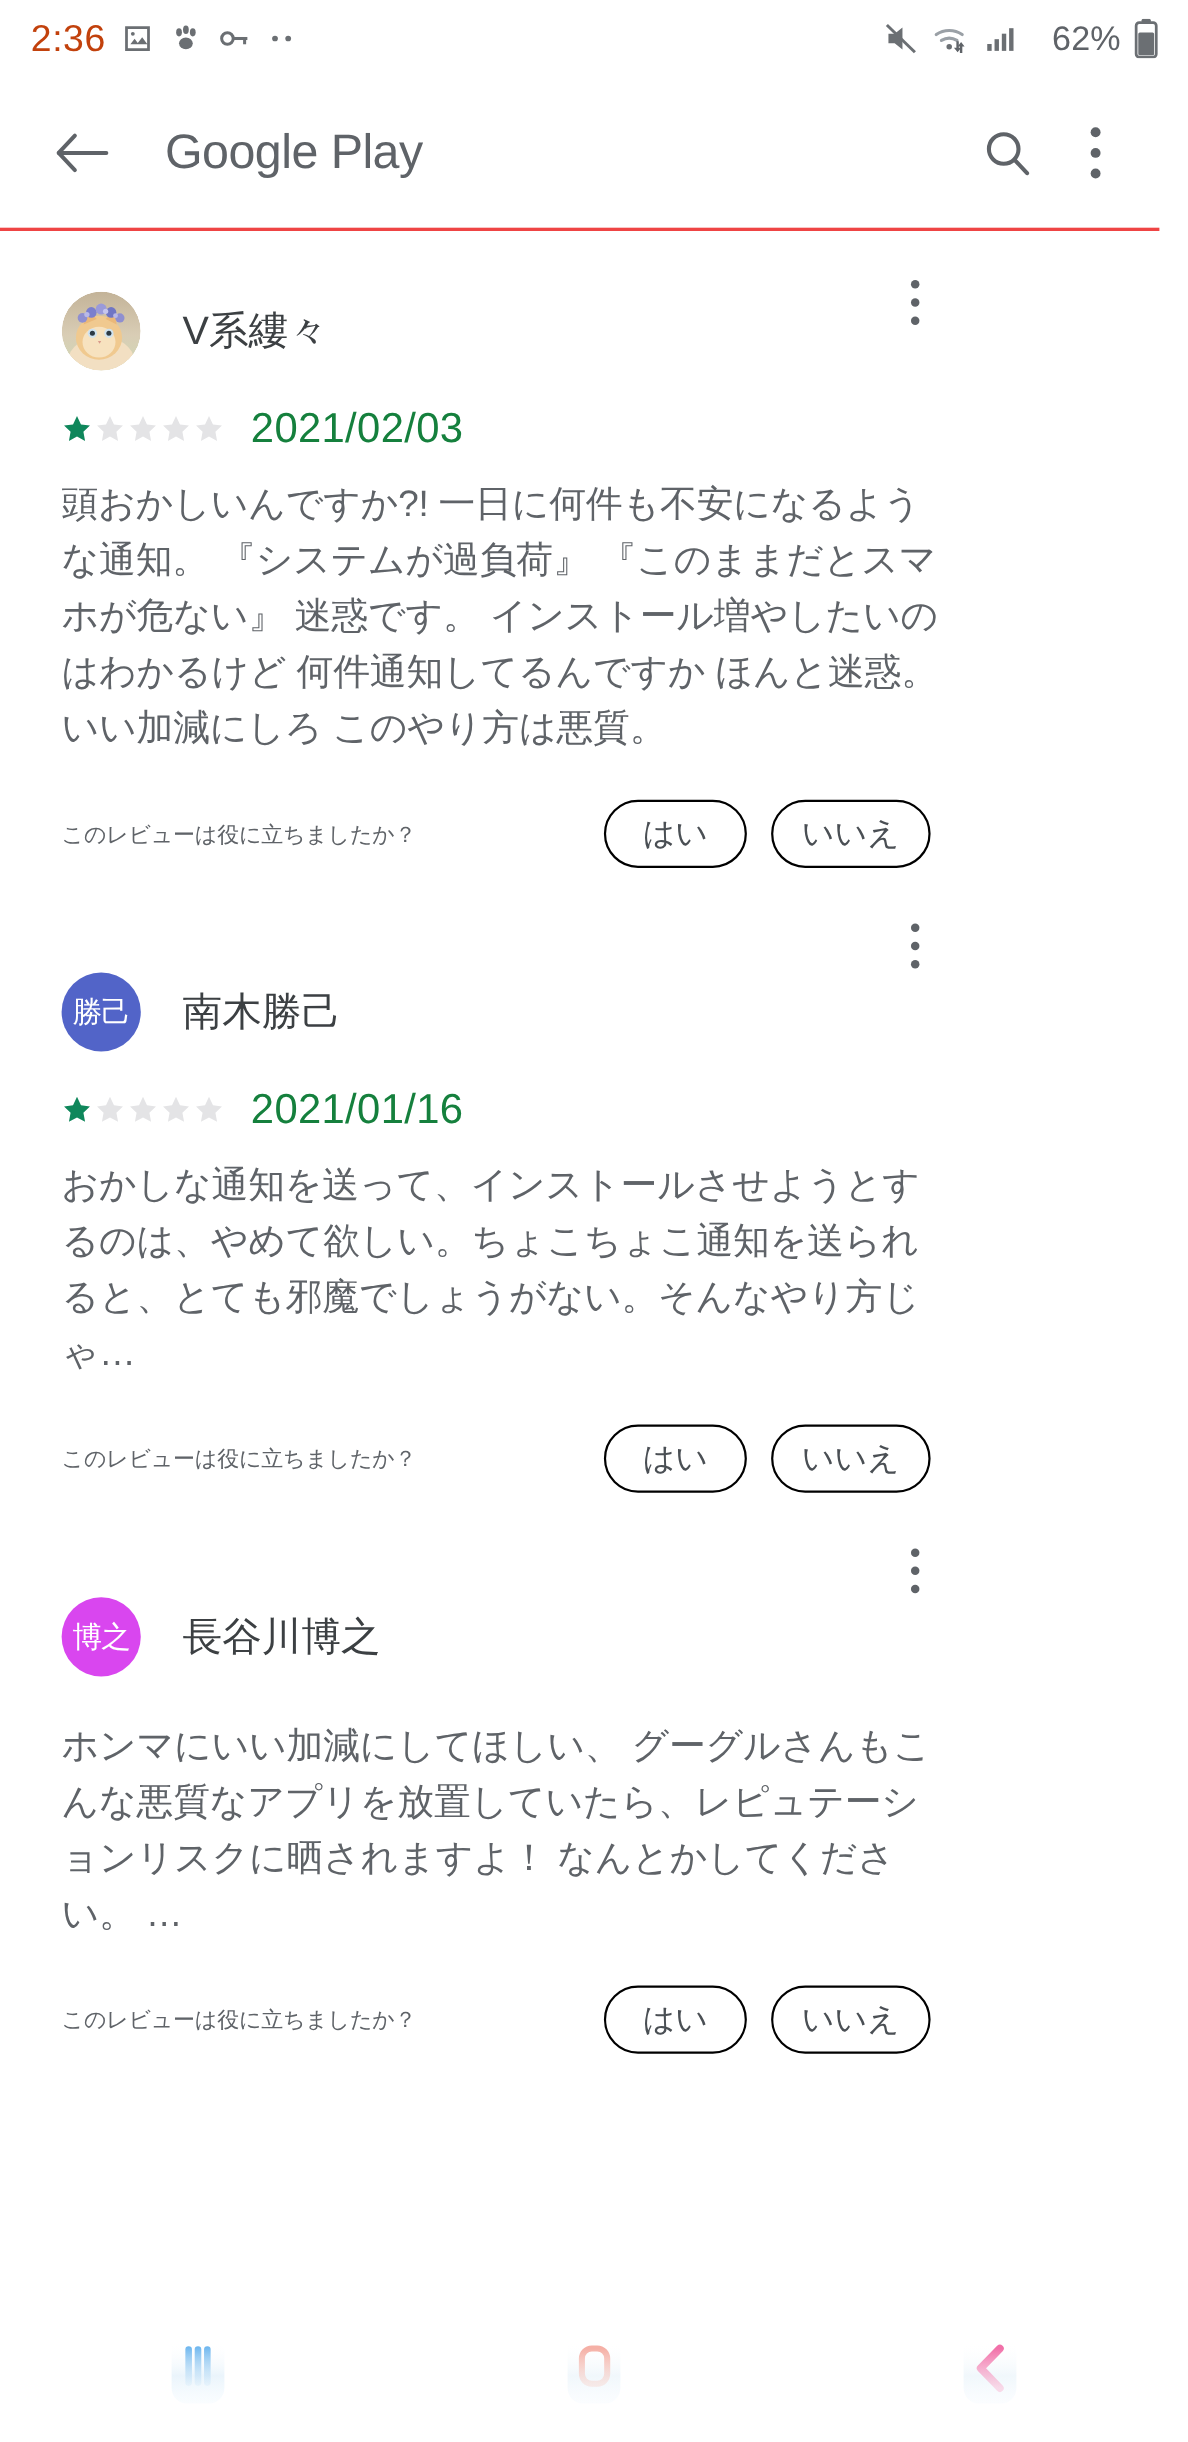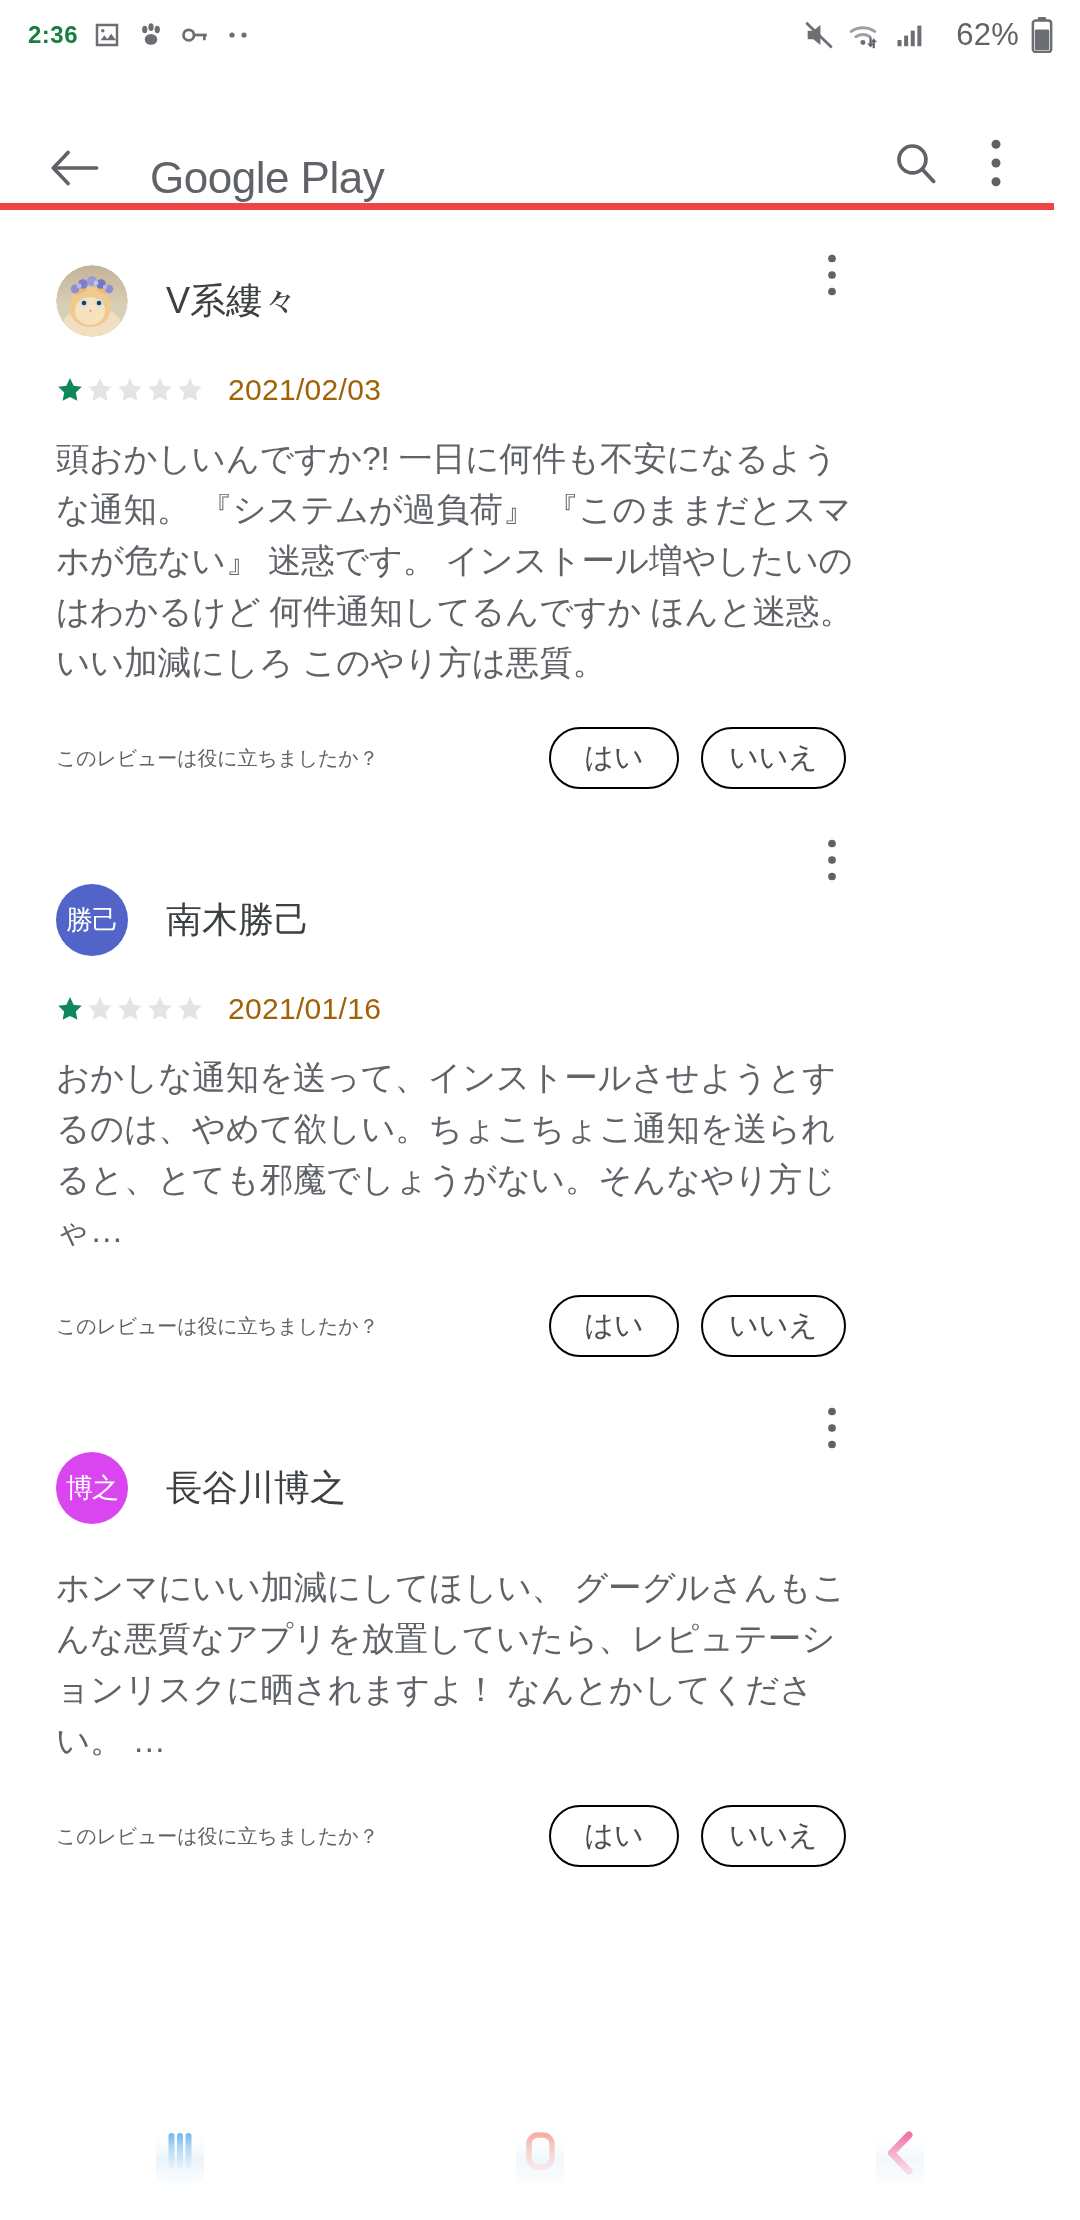--- a/index.html
+++ b/index.html
@@ -13,32 +13,32 @@
 
   
   .statusbar {
     position: absolute; top: 0; left: 0; width: 1080px; height: 70px;
     display: flex; align-items: center; justify-content: space-between;
     padding: 0 26px 0 28px;
     color: #6b6f73;
   }
   .sb-left  { display: flex; align-items: center; gap: 14px; }
   .sb-right { display: flex; align-items: center; gap: 11px; }
-  .sb-clock { font-size: 24px; letter-spacing: 0.5px; color: #15803d; font-weight: bold; }
+  .sb-clock { font-size: 34px; letter-spacing: 0.5px; color: #c2410c; }
 
   .ic { display: inline-block; line-height: 0; }
   .ic svg { display: block; }
 
   .sb-batt-text { font-size: 31px; color: #5f6368; margin-left: 19px; letter-spacing: .2px;}
 
   
   .appbar {
     position: absolute; top: 70px; left: 0; width: 1054px; height: 140px;
-    display: flex; align-items: flex-end;
-    border-bottom: 7px solid #ef4444;
+    display: flex; align-items: center;
+    border-bottom: 3px solid #ef4444;
     background: #fff;
   }
   .appbar-back { margin-left: 40px; width: 70px; height: 70px; display:flex; align-items:center; justify-content:center; }
   .appbar-title {
     margin-left: 40px;
     font-size: 44px;
     color: #5f6368;
     letter-spacing: -0.5px;
     font-weight: 400;
     white-space: nowrap;
@@ -66,21 +66,21 @@
     white-space: nowrap;
   }
   .rev-menu {
     position: absolute; right: 30px; top: 32px;
     width: 60px; height: 60px; display:flex; align-items:center; justify-content:center;
   }
 
   .rev-meta { display: flex; align-items: center; height: 58px; padding-left: 28px; }
   .stars { display: flex; align-items: center; gap: 2px; }
   .star { width: 28px; height: 28px; display:block; }
-  .rev-date { margin-left: 24px; font-size: 30px; color: #a16207; letter-spacing: .3px; }
+  .rev-date { margin-left: 24px; font-size: 38px; color: #15803d; letter-spacing: .3px; }
 
   .rev-body {
     padding-left: 28px; padding-right: 10px;
     margin-top: 14px;
     font-size: 33.5px;
     line-height: 51px;
     color: #5f6368;
     white-space: pre-wrap;
     word-break: break-all;
     letter-spacing: -0.2px;

